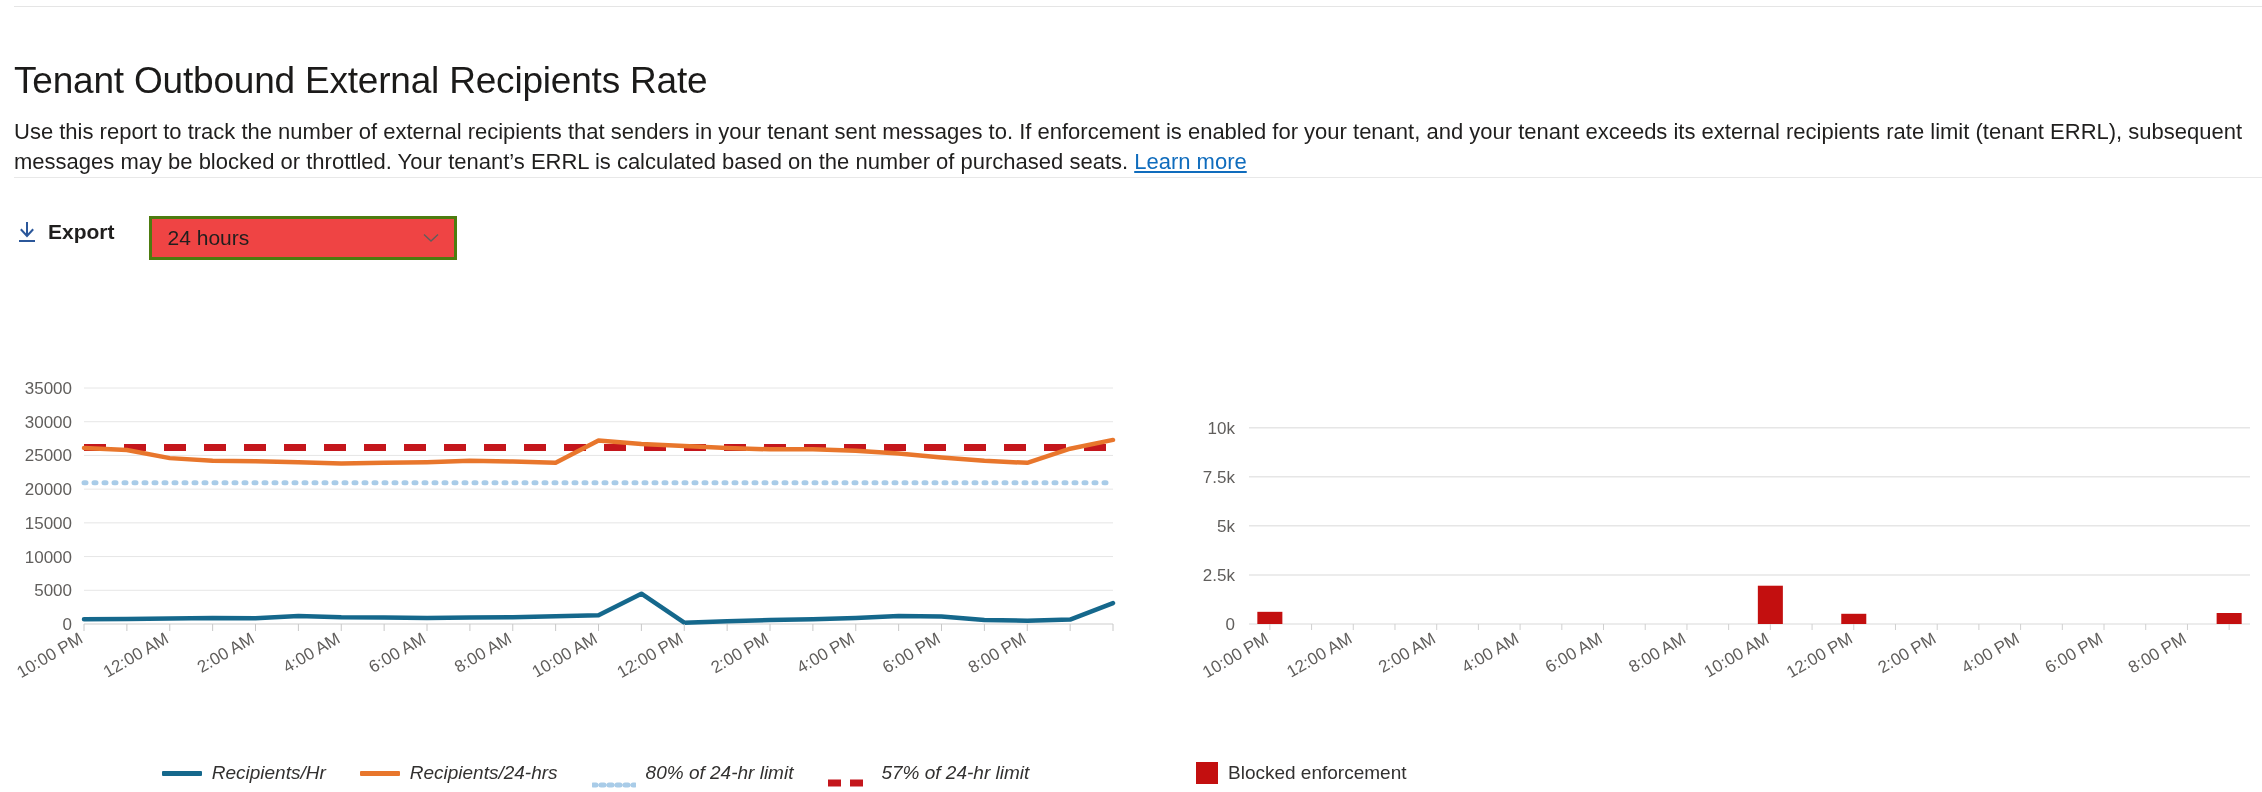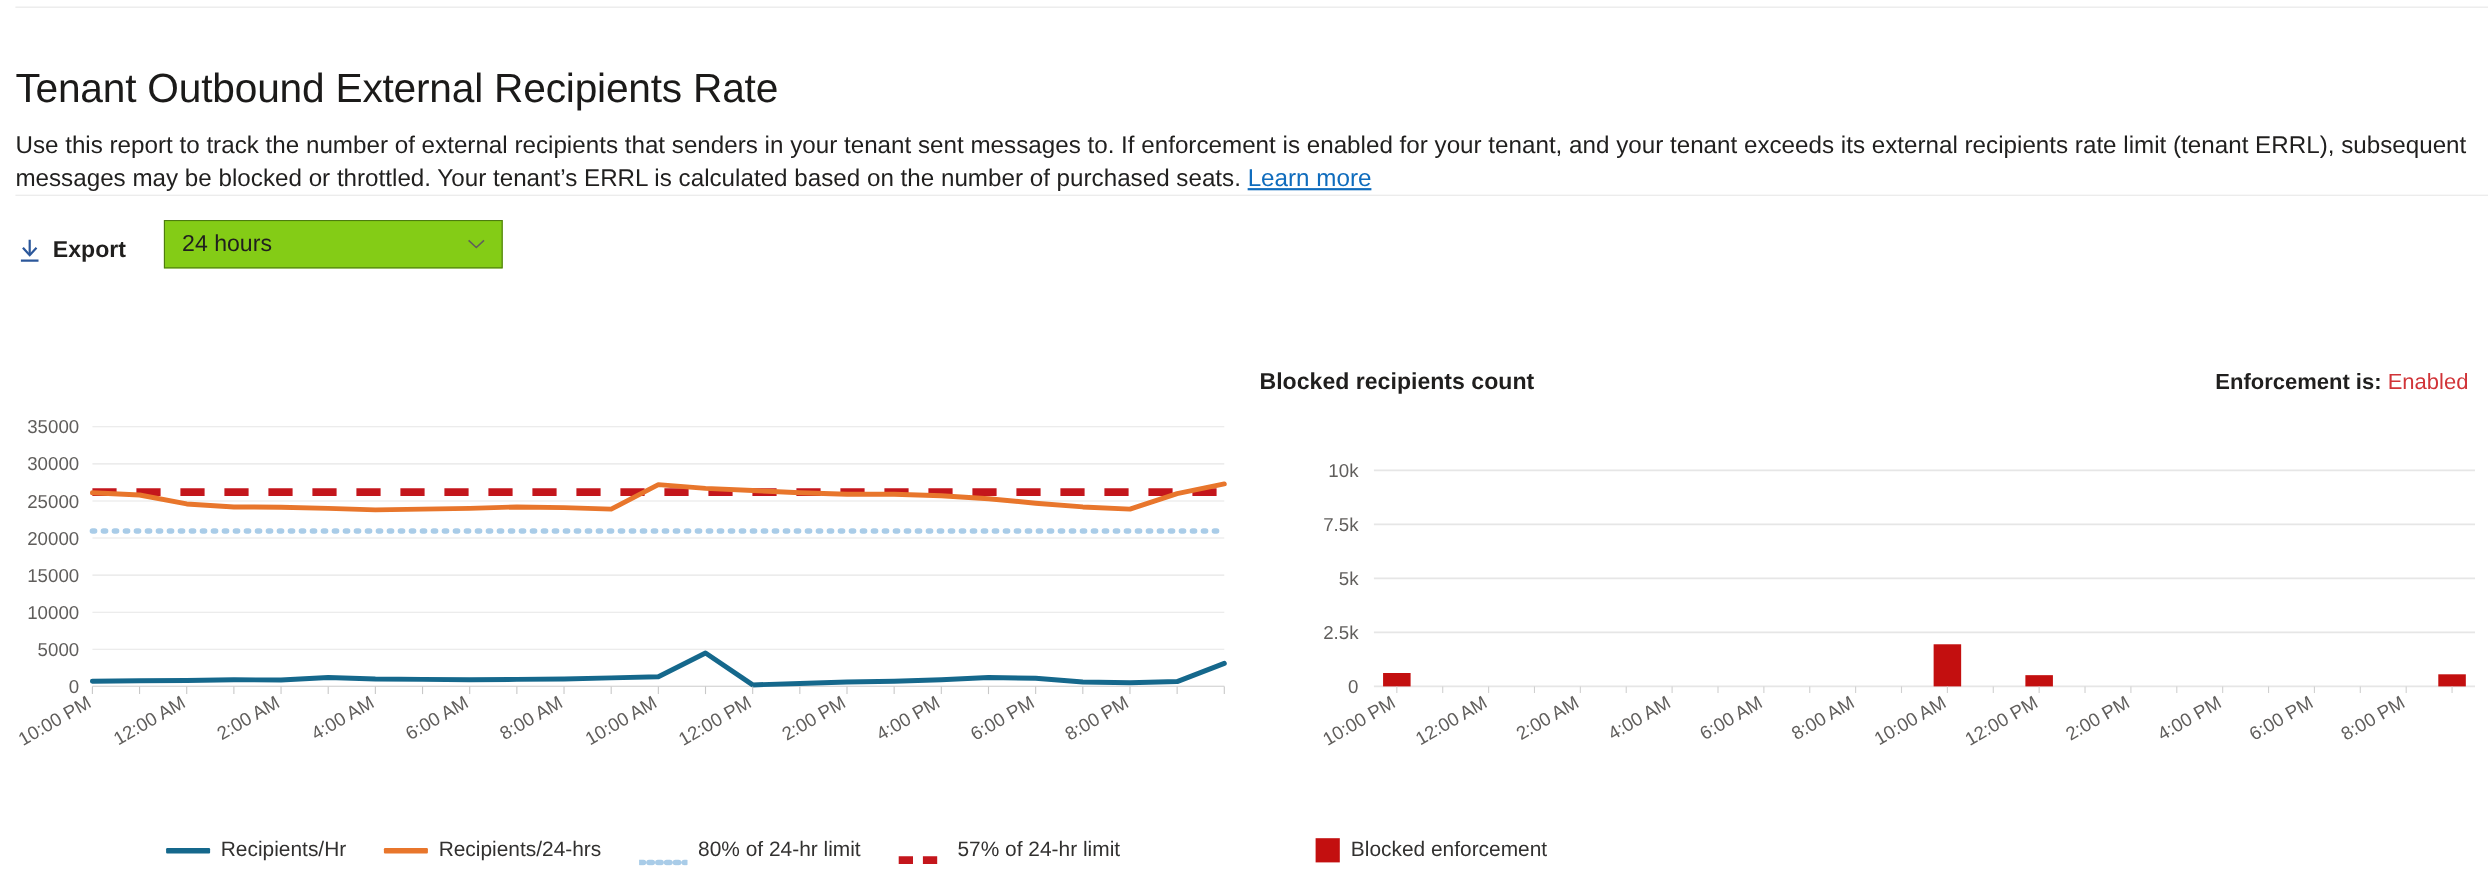--- a/index.html
+++ b/index.html
@@ -58,23 +58,23 @@
     top: 177px;
     width: 2248px;
     height: 1px;
     background: #e8e8e8;
   }
 
   
   .toolbar {
     position: absolute;
     left: 14px;
-    top: 200px;
-    display: flex;
-    align-items: flex-end;
+    top: 216px;
+    display: flex;
+    align-items: flex-start;
     gap: 0px;
   }
   .export-btn {
     display: flex;
     align-items: center;
     gap: 10px;
     padding: 4px 6px 4px 2px;
     cursor: pointer;
     background: transparent;
     border: none;
@@ -89,22 +89,22 @@
   .export-label {
     font-size: 21px;
     font-weight: 600;
     color: #201f1e;
     white-space: nowrap;
   }
   .timespan-select {
     margin-left: 28px;
     width: 308px;
     height: 44px;
-    border: 1px solid #4d7c0f;
-    background: #84cc16;
+    border: 3px solid #4d7c0f;
+    background: #ef4444;
     display: flex;
     align-items: center;
     justify-content: space-between;
     padding: 0 14px 0 16px;
     box-sizing: border-box;
     cursor: pointer;
   }
   .timespan-value {
     font-size: 21px;
     color: #201f1e;
@@ -168,21 +168,21 @@
   .legend {
     position: absolute;
     bottom: 8px;
     width: 100%;
     display: flex;
     align-items: center;
     gap: 34px;
     font-size: 19px;
     color: #323130;
   }
-  .legend-left { justify-content: center; padding-left: 19px;}
+  .legend-left { justify-content: center; padding-left: 30px; font-style: italic;}
   .legend-right { justify-content: flex-start; padding-left: 1196px; }
   .legend-item {
     display: flex;
     align-items: center;
     gap: 10px;
     cursor: pointer;
     white-space: nowrap;
   }
   .swatch-line {
     width: 40px;
@@ -340,24 +340,20 @@
             <svg width="44" height="8" viewBox="0 0 44 8">
                 <line x1="1" y1="4" x2="43" y2="4" stroke="#c4161c" stroke-width="7" stroke-dasharray="13 9"></line>
               </svg>
           </span>
           <span>57% of 24-hr limit</span>
         </span>
       </div>
     </div>
 
     <div class="chart-panel panel-right">
-      <div class="panel-head">
-        <span class="panel-title">Blocked recipients count</span>
-        <span class="panel-meta"><span>Enforcement is: </span><span class="meta-value-alert">Enabled</span></span>
-      </div>
 
       <div class="plot">
         <svg id="right-chart" width="1131" height="330" viewBox="0 0 1131 330">
             <line x1="118" y1="250" x2="1119" y2="250" stroke="#e6e6e6" stroke-width="1.5"></line>
             <text x="104" y="256" text-anchor="end" class="tick-label">0</text>
             <line x1="118" y1="200.9090909090909" x2="1119" y2="200.9090909090909" stroke="#e6e6e6" stroke-width="1.5"></line>
             <text x="104" y="206.9090909090909" text-anchor="end" class="tick-label">2.5k</text>
             <line x1="118" y1="151.8181818181818" x2="1119" y2="151.8181818181818" stroke="#e6e6e6" stroke-width="1.5"></line>
             <text x="104" y="157.8181818181818" text-anchor="end" class="tick-label">5k</text>
             <line x1="118" y1="102.72727272727275" x2="1119" y2="102.72727272727275" stroke="#e6e6e6" stroke-width="1.5"></line>

